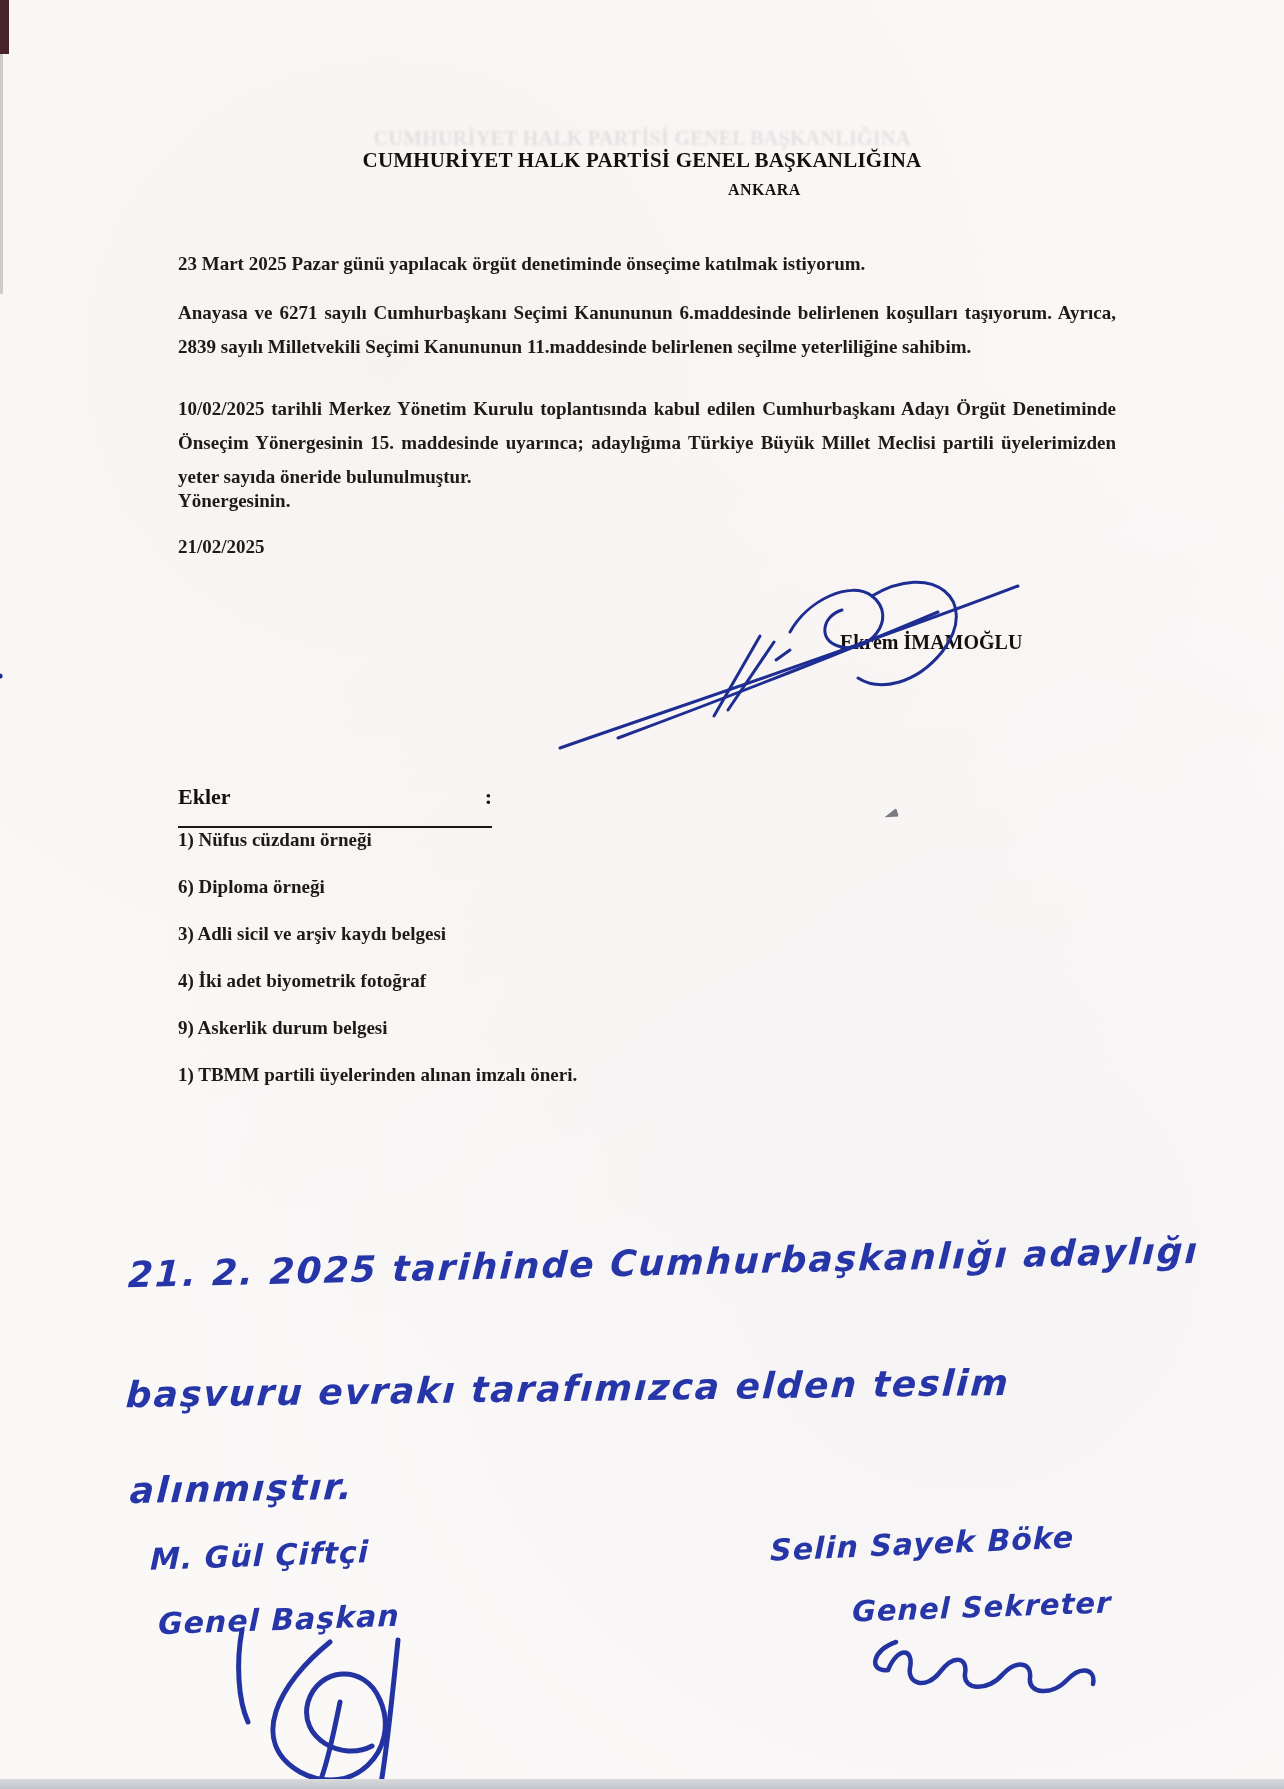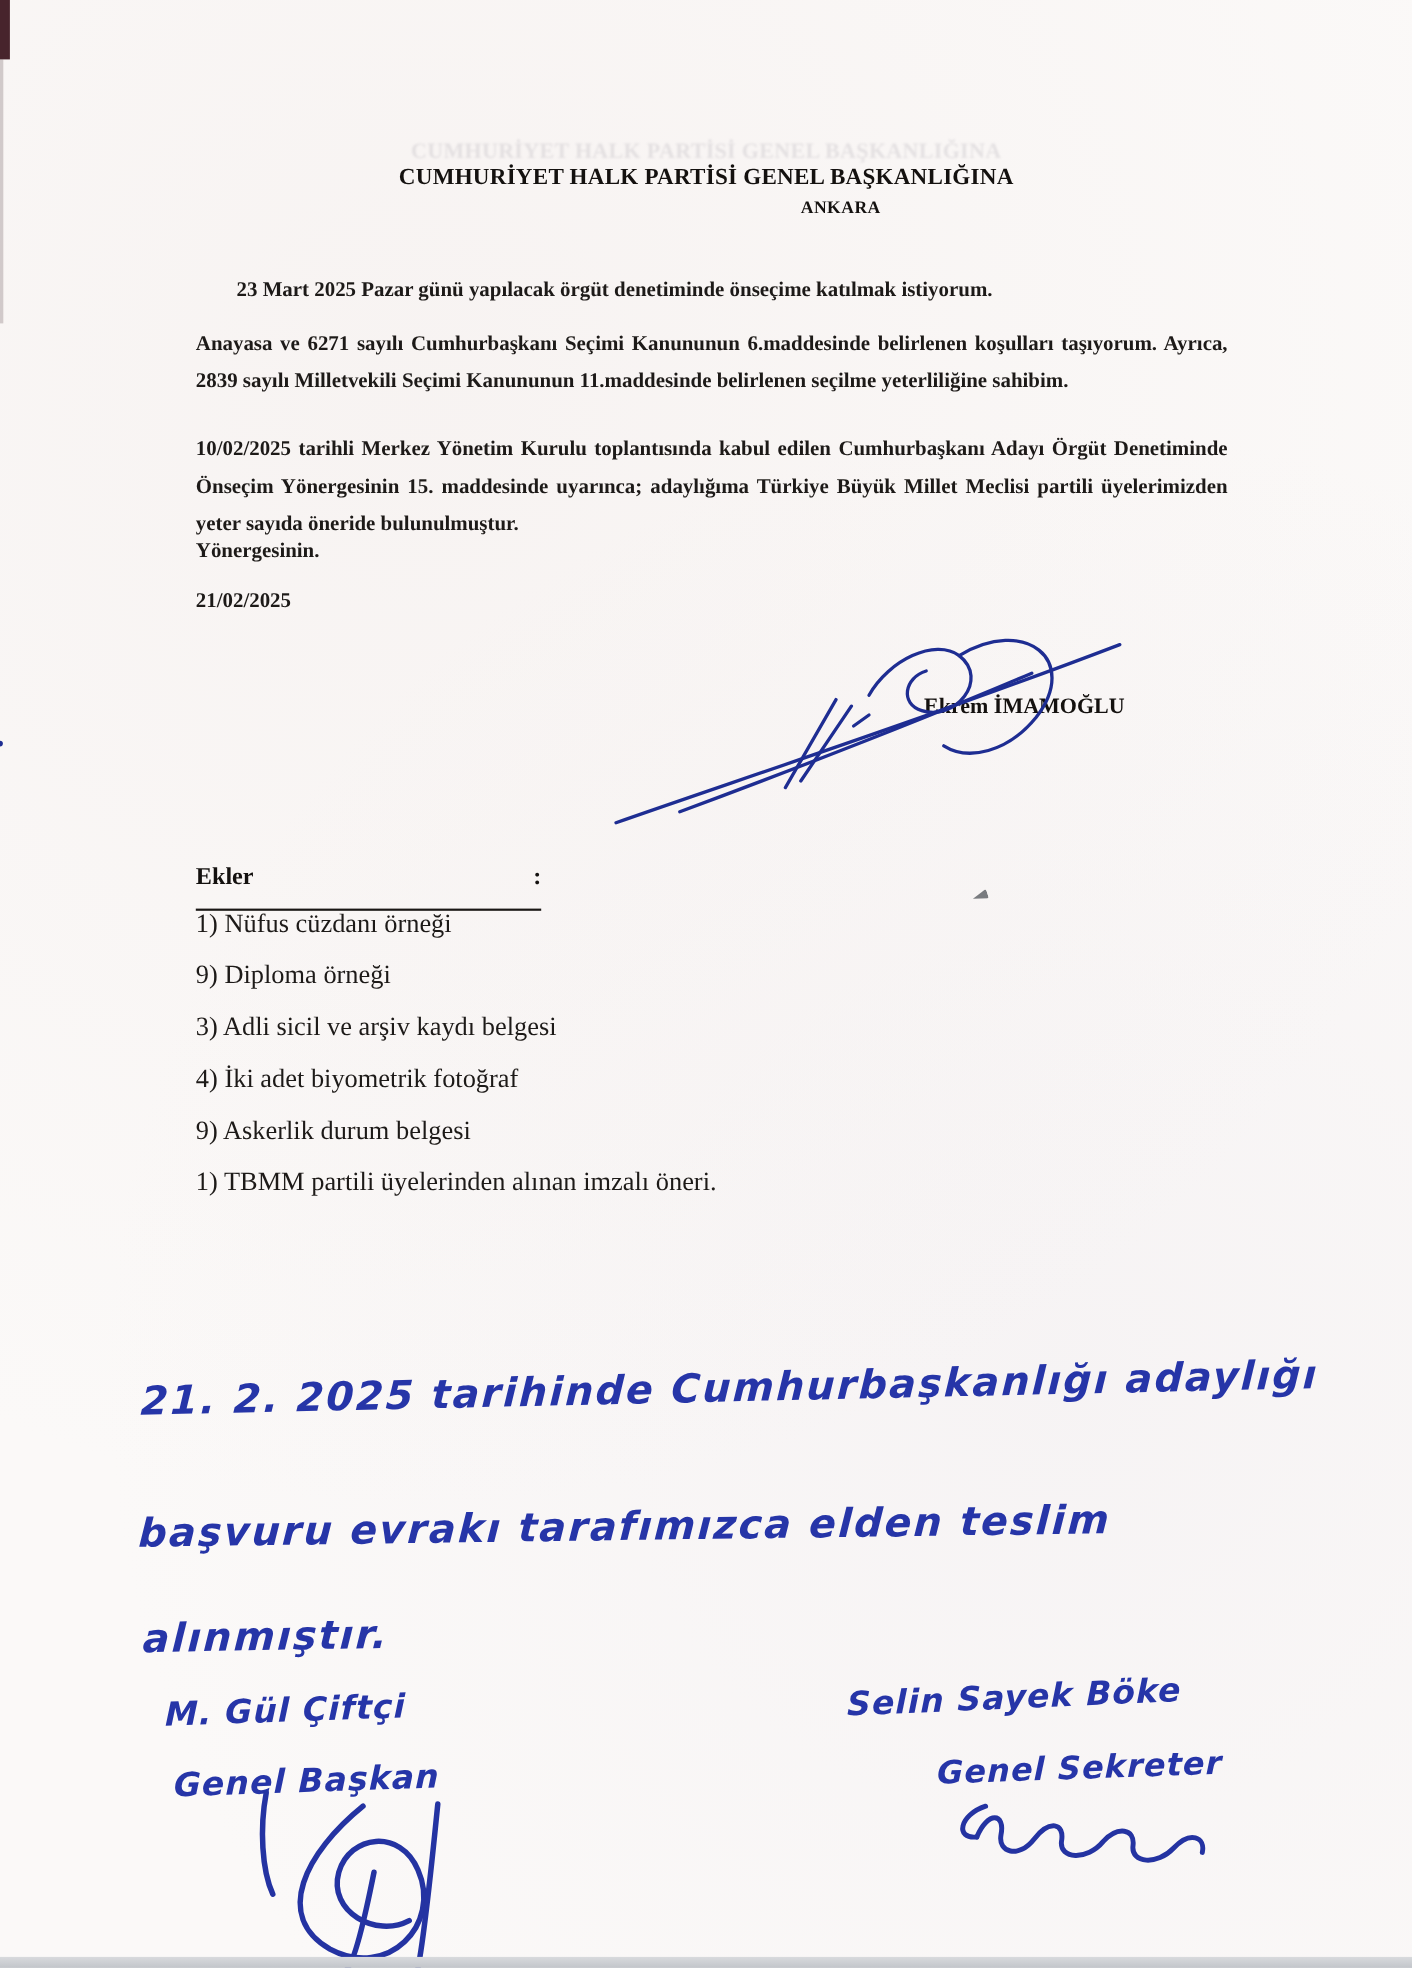--- a/index.html
+++ b/index.html
@@ -44,21 +44,21 @@
   }
   .ekler-head{
     top:784px;left:178px;width:314px;
     display:flex;justify-content:space-between;
     font-weight:bold;font-size:22px;
     border-bottom:2.5px solid #1a1715;
     padding-bottom:16px;color:#14110f;
   }
   .ekler-items{top:828px;left:178px;}
   .ekler-item{
-    font-size:24px;font-weight:400;color:#1d1a18;
+    font-size:19px;font-weight:700;color:#1d1a18;
     line-height:24px;margin-bottom:23px;white-space:nowrap;
   }
   
   .hand{
     font-family:"DejaVu Sans", sans-serif;
     font-style:italic;font-weight:600;
     color:#2635a8;
     white-space:nowrap;
   }
   .note-line-1{top:1242px;left:128px;font-size:36px;letter-spacing:2px;transform:rotate(-1.3deg) skewX(-4deg);}
@@ -88,36 +88,36 @@
 </head>
 <body>
 
 <div class="paper">
 
   <div class="abs ghost-title">CUMHURİYET HALK PARTİSİ GENEL BAŞKANLIĞINA</div>
 
   <div class="abs title-1">CUMHURİYET HALK PARTİSİ GENEL BAŞKANLIĞINA</div>
   <div class="abs title-2">ANKARA</div>
 
-  <p class="abs body-par" style="top:247px;margin-left:37px;">23 Mart 2025 Pazar günü yapılacak örgüt denetiminde önseçime katılmak istiyorum.</p>
+  <p class="abs body-par" style="top:247px;">23 Mart 2025 Pazar günü yapılacak örgüt denetiminde önseçime katılmak istiyorum.</p>
   <p class="abs body-par justify" style="top:296px;">Anayasa ve 6271 sayılı Cumhurbaşkanı Seçimi Kanununun 6.maddesinde belirlenen koşulları taşıyorum. Ayrıca, 2839 sayılı Milletvekili Seçimi Kanununun 11.maddesinde belirlenen seçilme yeterliliğine sahibim.</p>
   <p class="abs body-par justify" style="top:392px;">10/02/2025 tarihli Merkez Yönetim Kurulu toplantısında kabul edilen Cumhurbaşkanı Adayı Örgüt Denetiminde Önseçim Yönergesinin 15. maddesinde uyarınca; adaylığıma Türkiye Büyük Millet Meclisi partili üyelerimizden yeter sayıda öneride bulunulmuştur.</p>
 
   <p class="abs body-par" style="top:484px;">Yönergesinin.</p>
   <p class="abs body-par" style="top:530px;">21/02/2025</p>
 
   <div class="abs signer">Ekrem İMAMOĞLU</div>
 
   <div class="abs ekler-head">
     <span>Ekler</span>
     <span>:</span>
   </div>
   <div class="abs ekler-items">
     <div class="ekler-item">1) Nüfus cüzdanı örneği</div>
-    <div class="ekler-item">9) Diploma örneği</div>
+    <div class="ekler-item">6) Diploma örneği</div>
     <div class="ekler-item">3) Adli sicil ve arşiv kaydı belgesi</div>
     <div class="ekler-item">4) İki adet biyometrik fotoğraf</div>
     <div class="ekler-item">9) Askerlik durum belgesi</div>
     <div class="ekler-item">1) TBMM partili üyelerinden alınan imzalı öneri.</div>
   </div>
 
   <div class="abs hand note-line-1">21. 2. 2025 tarihinde Cumhurbaşkanlığı adaylığı</div>
   <div class="abs hand note-line-2">başvuru evrakı tarafımızca elden teslim</div>
   <div class="abs hand note-line-3">alınmıştır.</div>
 

